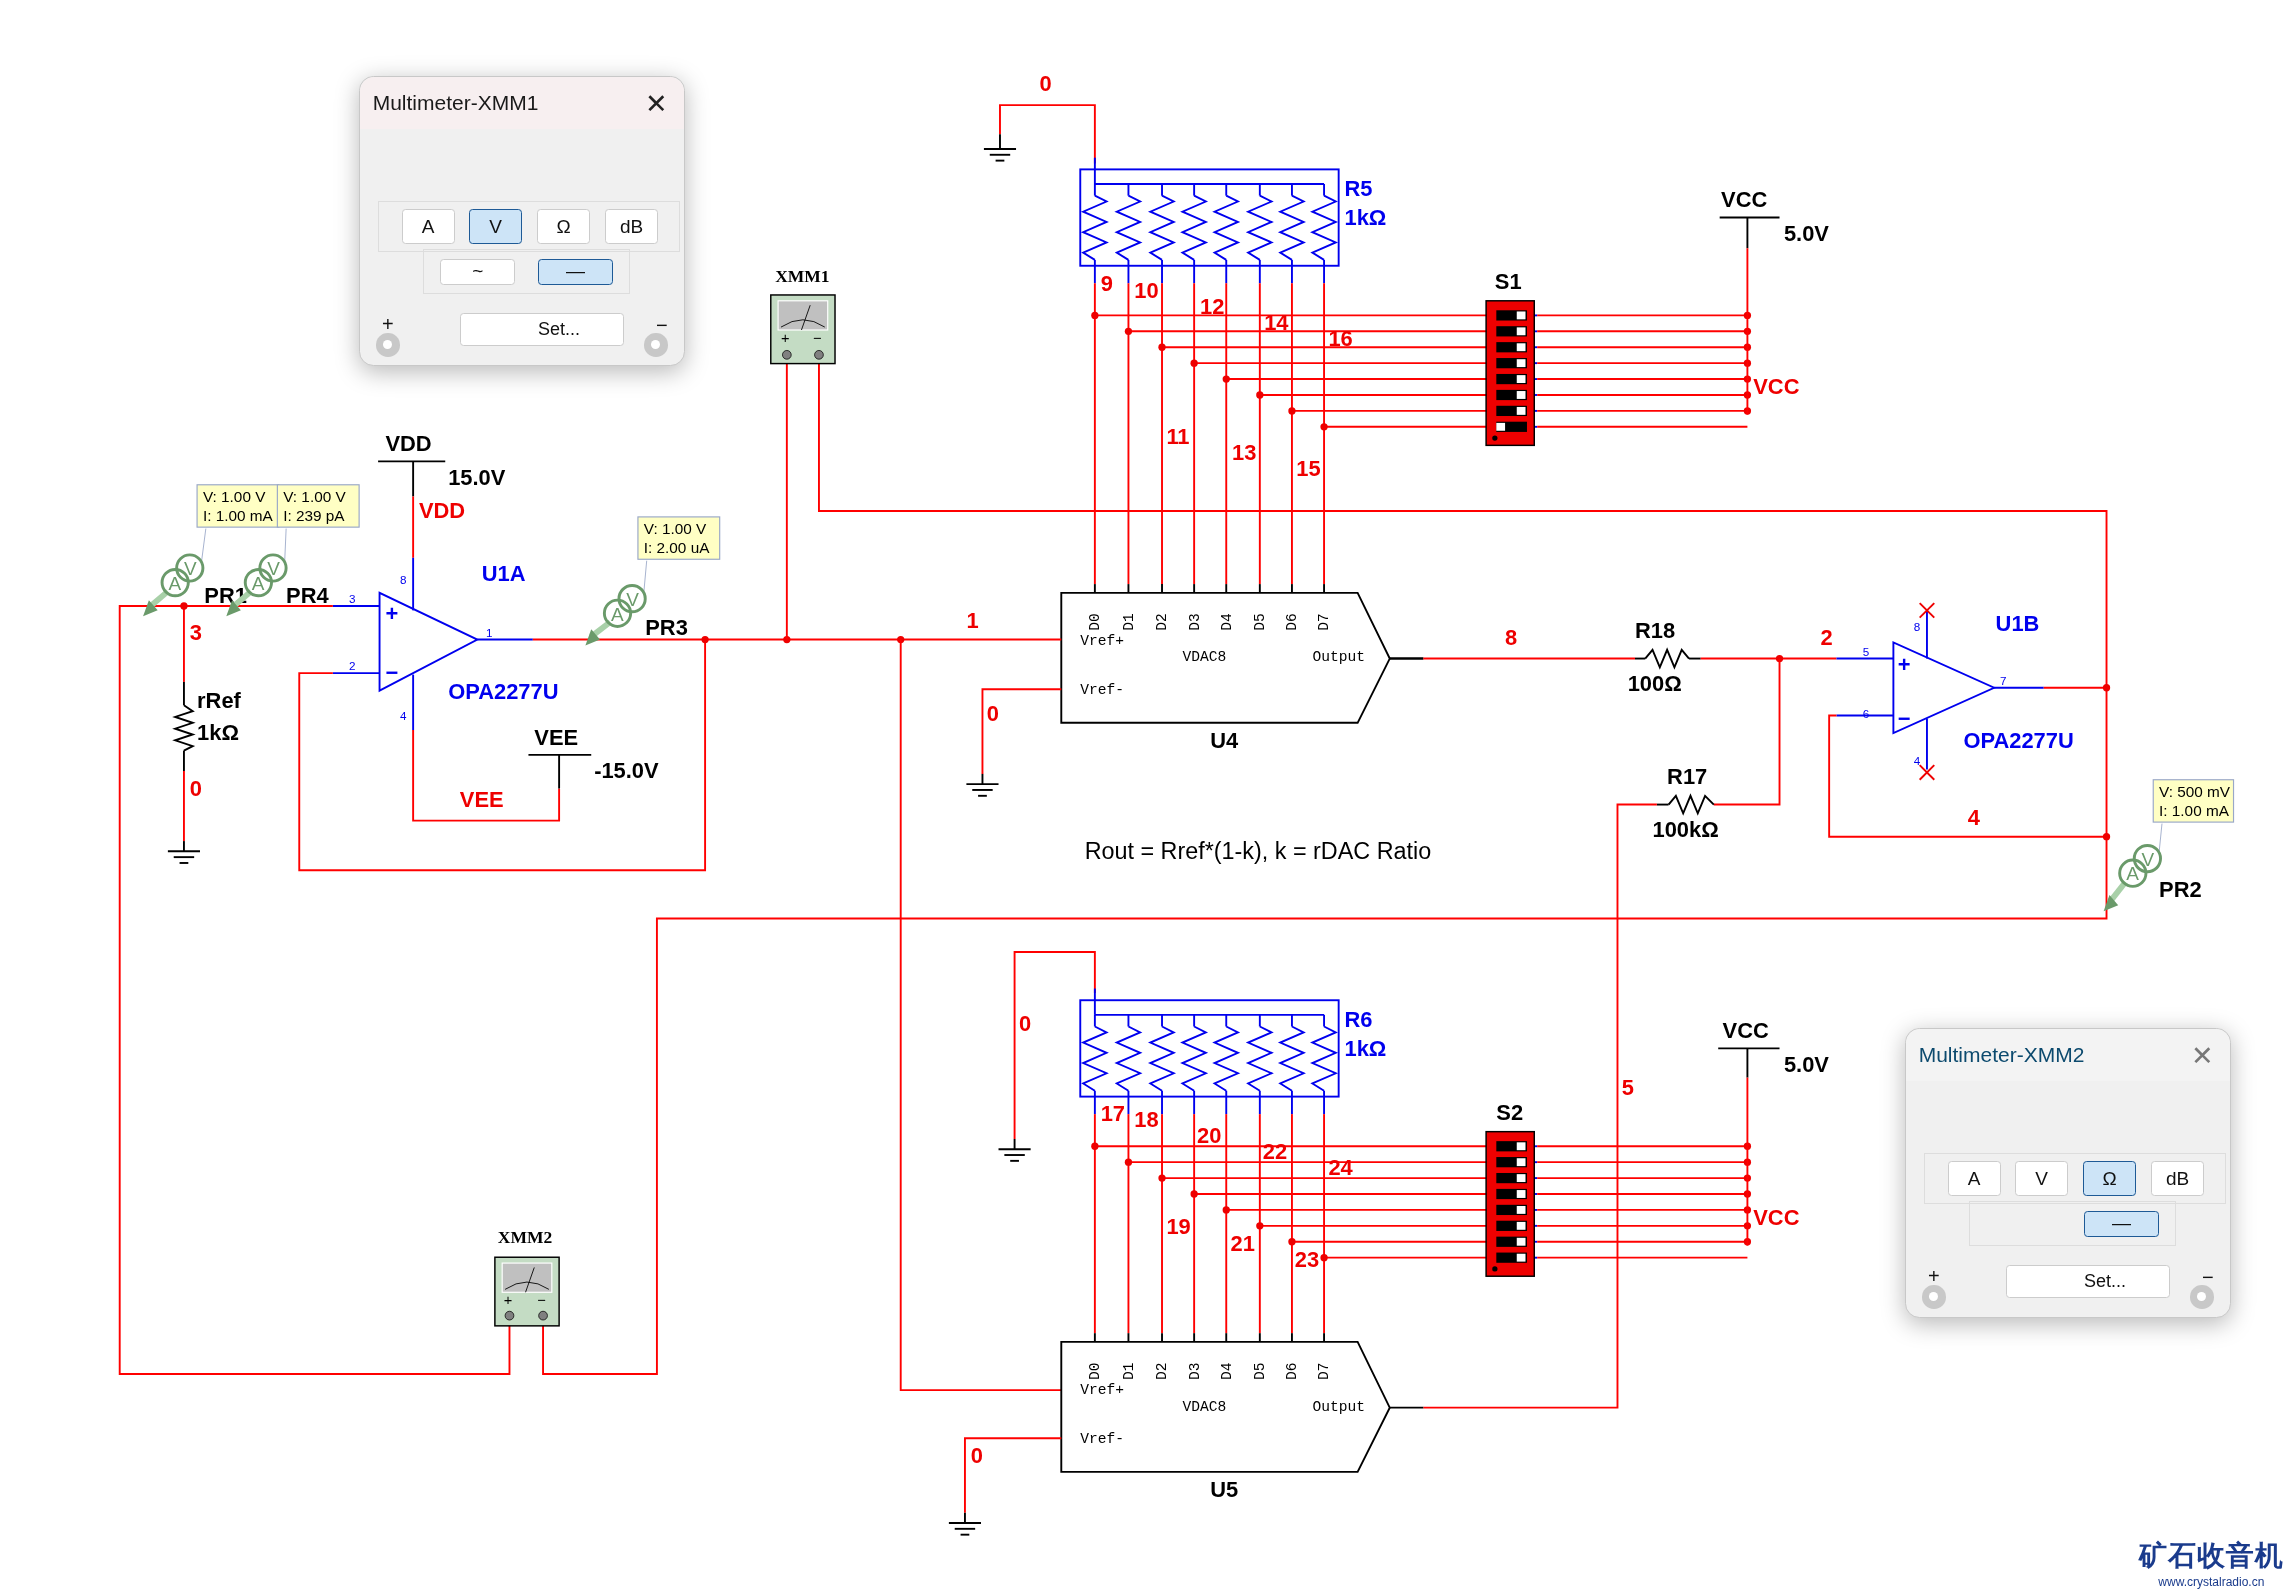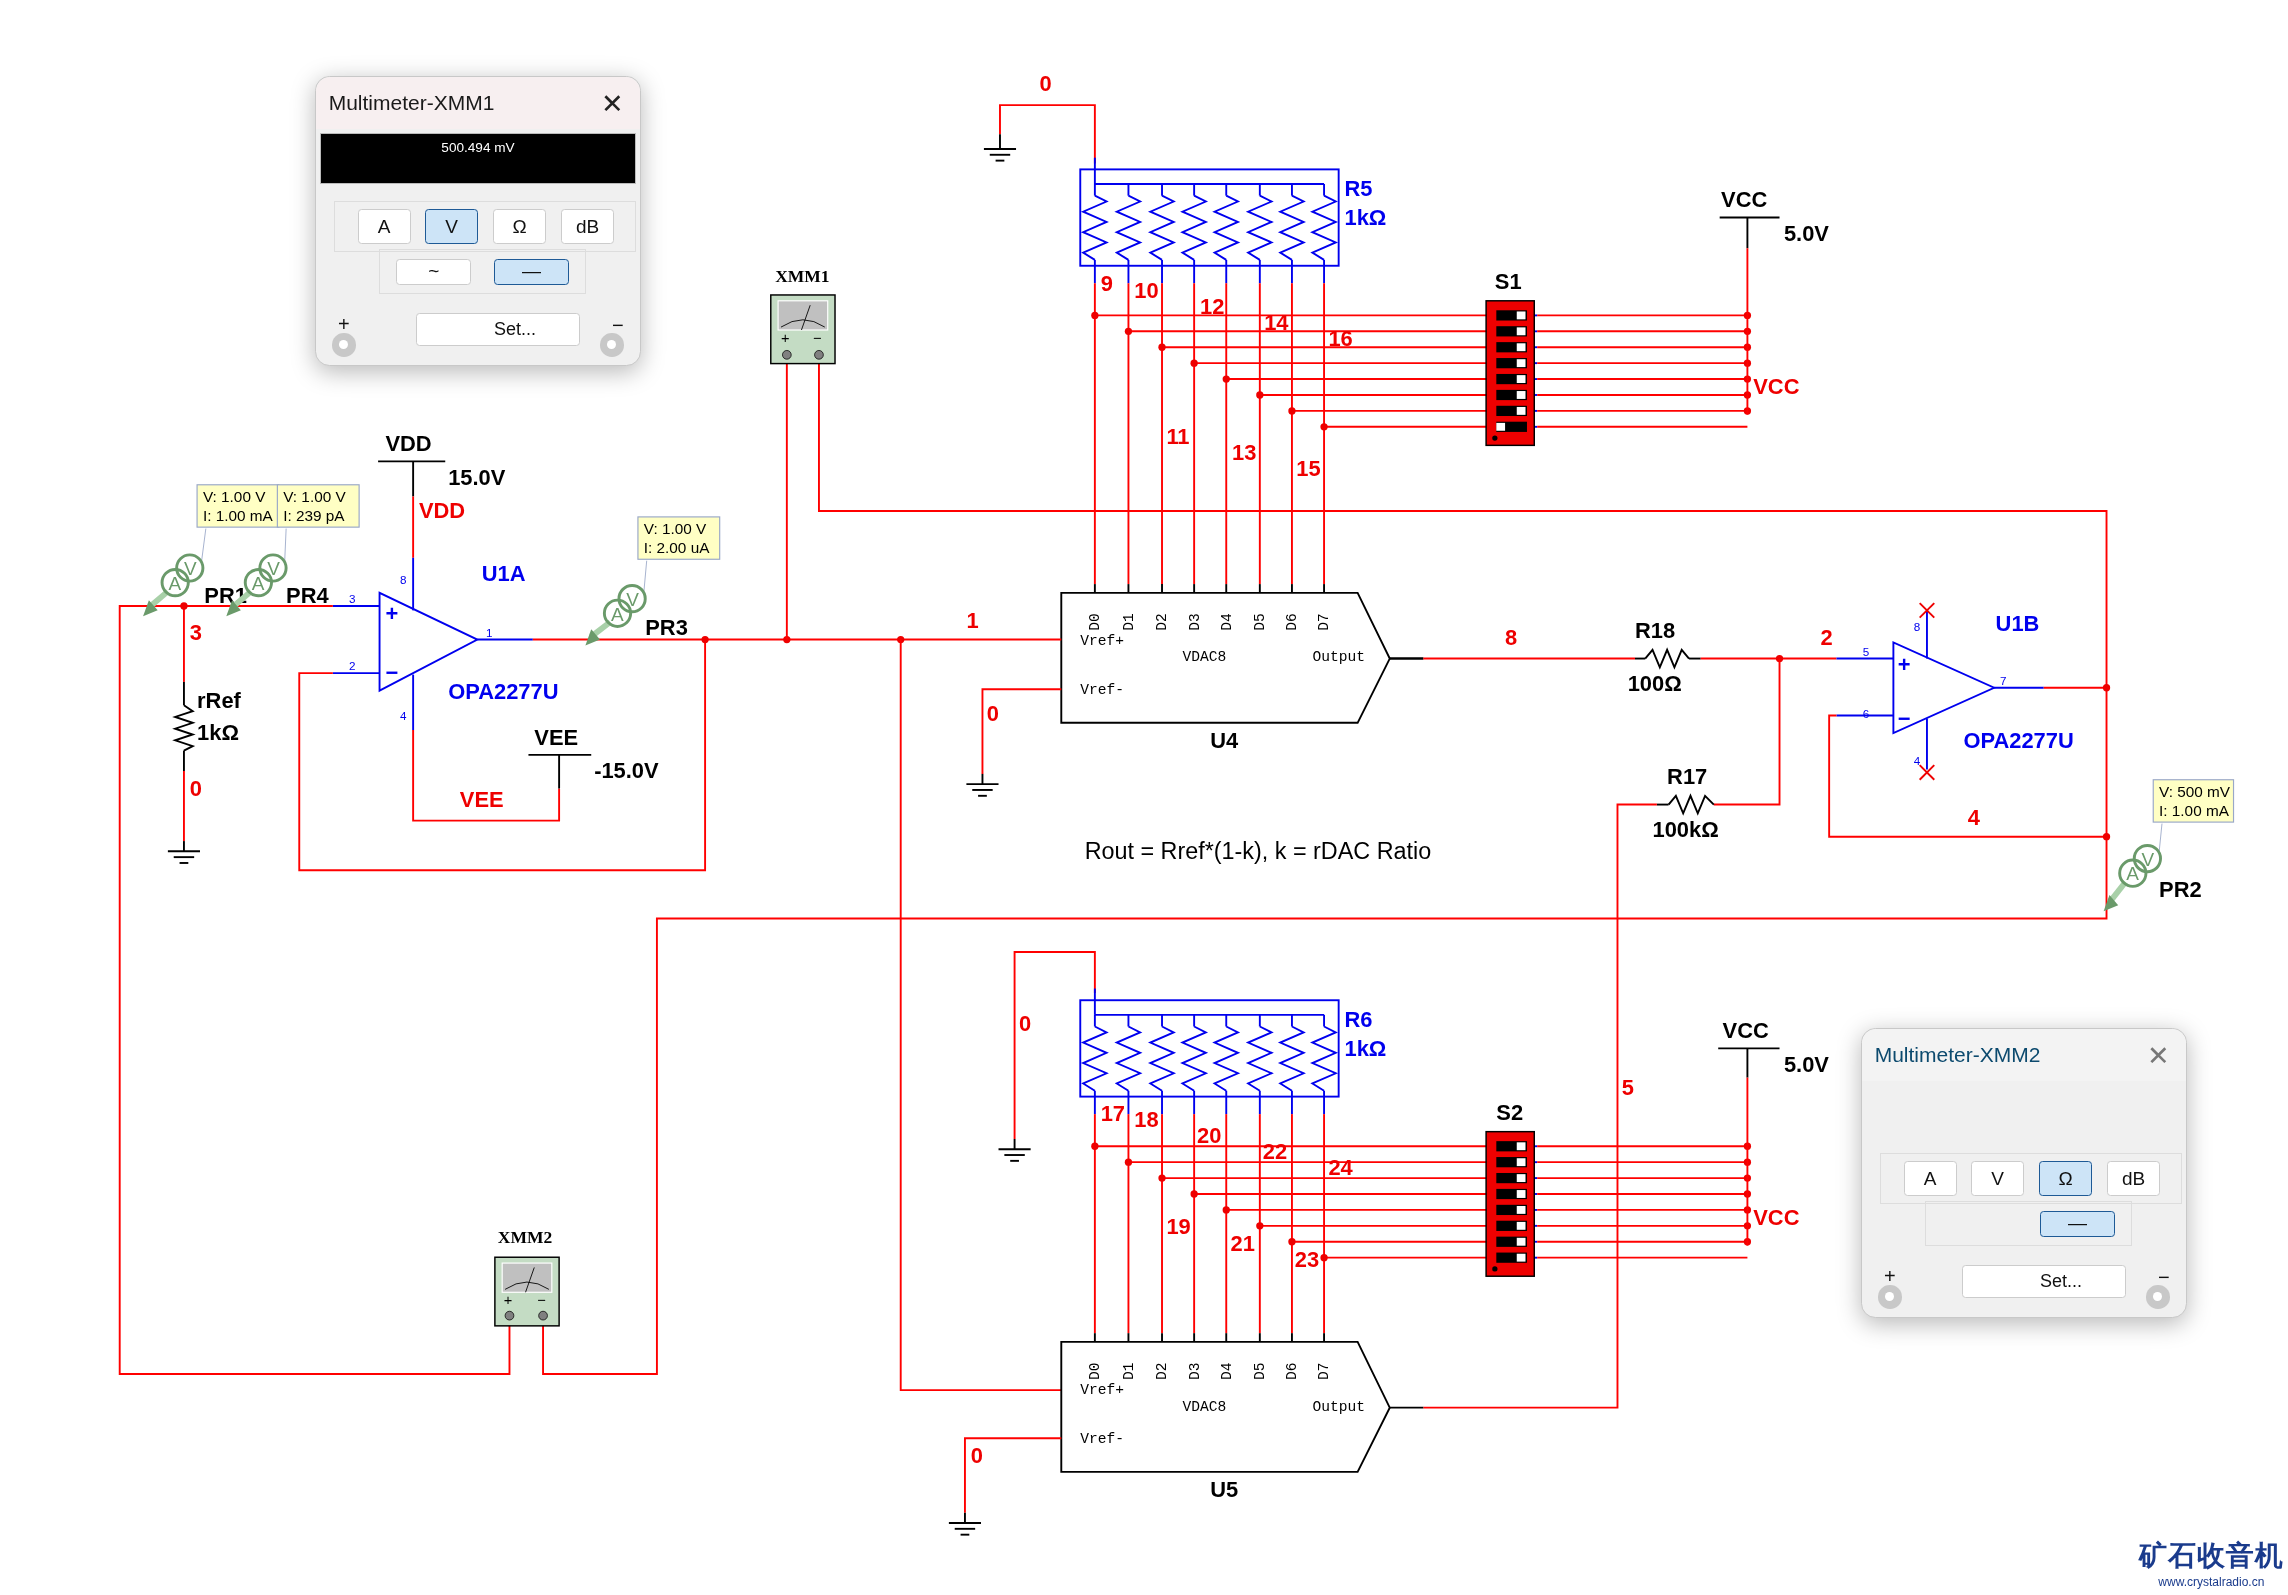--- a/index.html
+++ b/index.html
@@ -13,21 +13,21 @@
   .lblu{fill:#0000ee;font-weight:bold;font-size:15px;font-family:"Liberation Sans",sans-serif;}
   .pin{fill:#0000ee;font-size:8px;font-family:"Liberation Sans",sans-serif;}
   .mono{fill:#000;font-size:10px;font-family:"Liberation Mono",monospace;}
   .dot{fill:#ee0000;}
   .tipbox{fill:#ffffc4;stroke:#9aa8c8;stroke-width:0.8;}
   .tip{fill:#000;font-size:10.5px;font-family:"Liberation Sans",sans-serif;}
   .probe{fill:none;stroke:#6a9a6a;stroke-width:2;}
   .probetxt{fill:#6a9a6a;font-size:13px;font-family:"Liberation Sans",sans-serif;}
   .note{fill:#000;font-size:16px;font-family:"Liberation Sans",sans-serif;}
   
-  .mm{position:absolute;width:324px;height:288px;background:#f0f0f0;border:0.9px solid #c8c8c8;border-radius:14.5px;box-shadow:0 5.4px 25px rgba(0,0,0,0.28);}
+  .mm{position:absolute;width:324px;height:288px;background:#f0f0f0;border:0.9px solid #c8c8c8;border-radius:14.5px;box-shadow:0 5.4px 25px rgba(0,0,0,0.28);margin-left:44px;}
   .mm .title{height:52px;background:#f7eff0;border-radius:14.5px 14.5px 0 0;display:flex;align-items:center;padding-left:12.7px;font-size:21px;color:#1a1a1a;}
   .mm.inactive .title{background:#f3f3f3;color:#0c4a6e;}
   .mm .close{position:absolute;right:16.3px;top:11px;font-size:27px;color:#222;cursor:pointer;}
   .mm.inactive .close{color:#777;}
   .mm .disp{margin:3.6px 3.6px 0 3.6px;height:49px;background:#000;border:1.8px solid #bbb;color:#fff;font-size:13.6px;text-align:center;line-height:27px;}
   .mm .fnrow{position:absolute;left:18px;top:124px;width:300px;height:49px;border:0.9px solid #ddd;}
   .mm .btn{position:absolute;background:#fff;border:0.9px solid #ccc;border-radius:3.6px;font-size:19px;text-align:center;color:#111;cursor:pointer;}
   .mm .btn.sel{background:#cde4f7;border-color:#1e5a96;}
   .mm .fn{top:7.2px;width:51px;height:33px;line-height:33px;}
   .mm .mode{position:absolute;left:63px;top:172px;width:205px;height:43px;border:0.9px solid #ddd;}
@@ -617,21 +617,20 @@
         <text x="1479" y="546" class="tip">V: 500 mV</text>
         <text x="1479" y="559" class="tip">I: 1.00 mA</text>
         <text x="1479" y="614" class="lblk">PR2</text>
       </g>
     </g>
 </svg>
 
 <div class="mm" style="left:315px;top:76px;">
   <div class="title">Multimeter-XMM1</div>
   <span class="close">✕</span>
-  <div class="disp">500.494 mV</div>
   <div class="fnrow">
     <div class="btn fn" style="left:22.6px">A</div>
     <div class="btn fn sel" style="left:90px">V</div>
     <div class="btn fn" style="left:158px">Ω</div>
     <div class="btn fn" style="left:226px">dB</div>
   </div>
   <div class="mode">
     <div class="btn mb" style="left:16.3px">~</div>
     <div class="btn mb sel" style="left:114px">—</div>
   </div>

